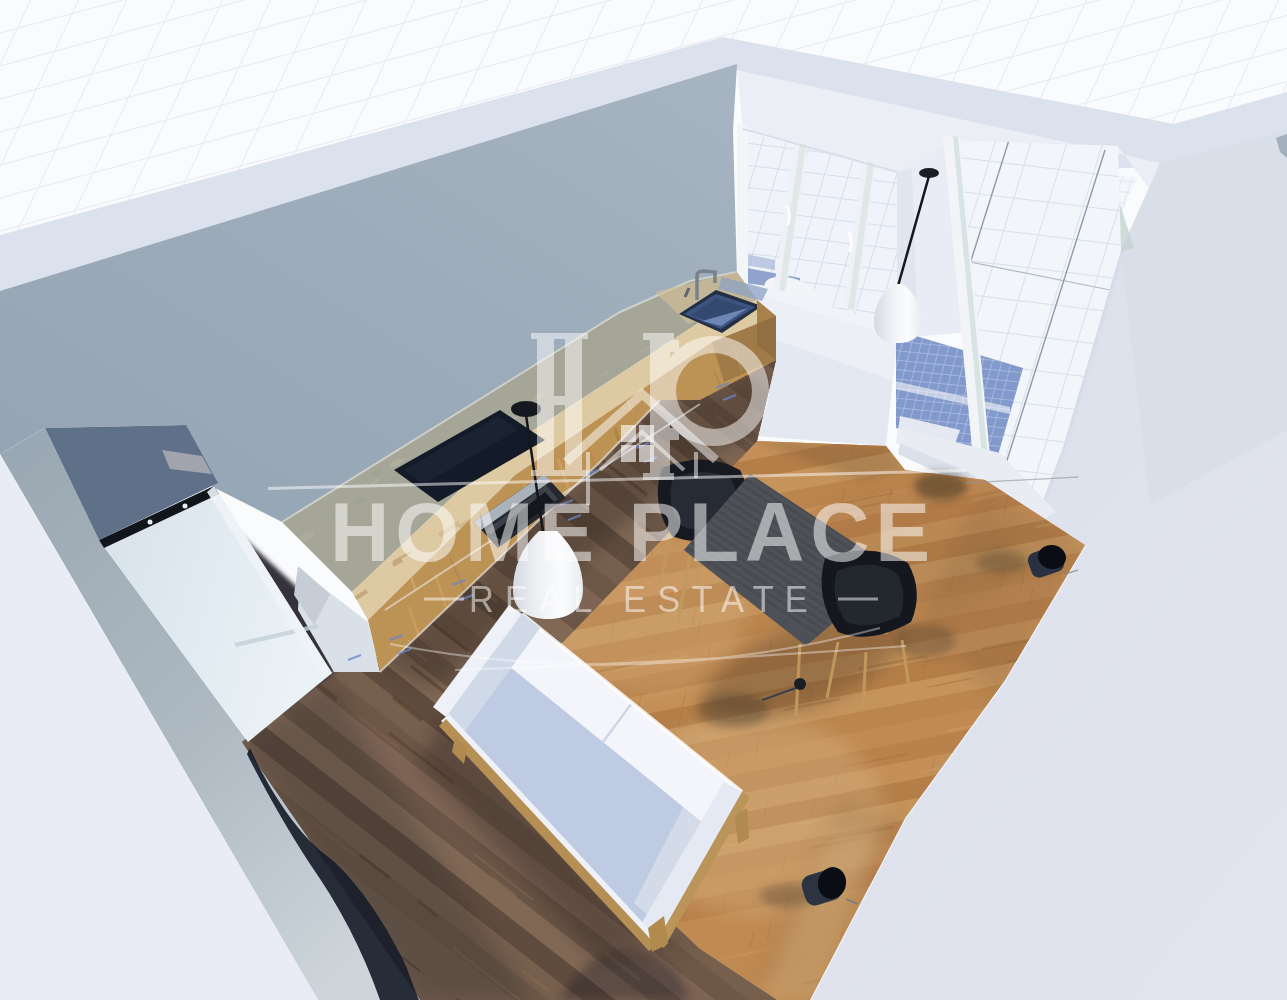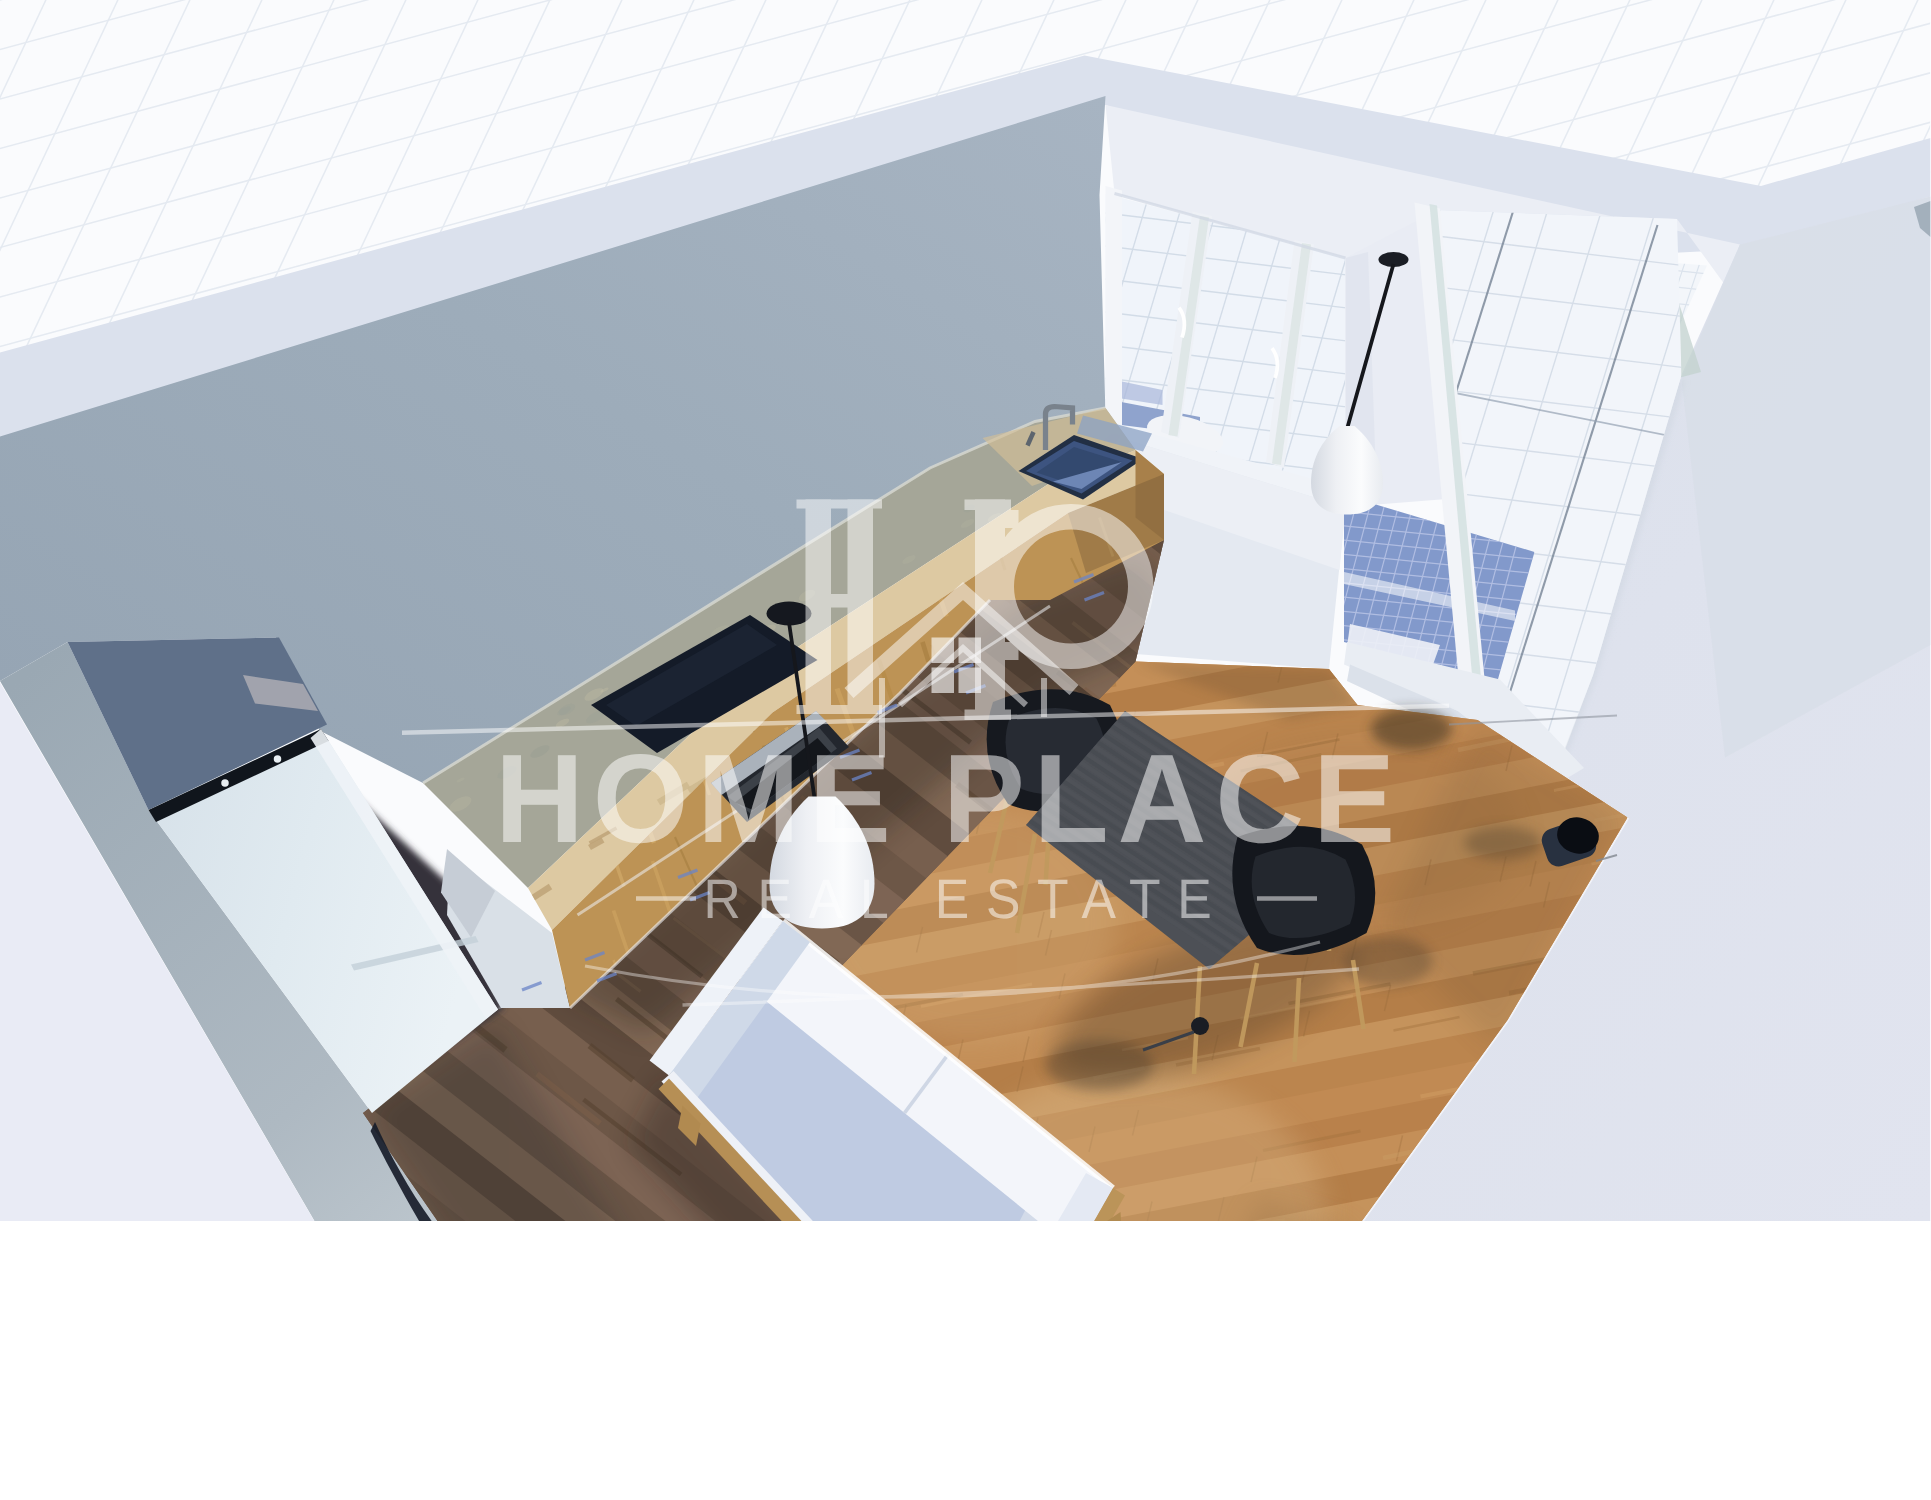--- a/index.html
+++ b/index.html
@@ -1,15 +1,15 @@
 <!DOCTYPE html>
 <html><head><meta charset="utf-8">
 <style>
 html,body{margin:0;padding:0;background:#ffffff;}
-#scene{width:1287px;height:814px;overflow:hidden;position:relative;}
+#scene{width:1287px;height:1000px;overflow:hidden;position:relative;}
 </style></head>
 <body>
 <div id="scene">
 <svg width="1287" height="1000" viewBox="0 0 1287 1000" xmlns="http://www.w3.org/2000/svg">
 
 <defs>
 <linearGradient id="gwall" x1="0" y1="1" x2="1" y2="0">
  <stop offset="0" stop-color="#95a4b3"></stop>
           <stop offset="0.55" stop-color="#9dacba"></stop>
           <stop offset="1" stop-color="#a7b4c2"></stop>

